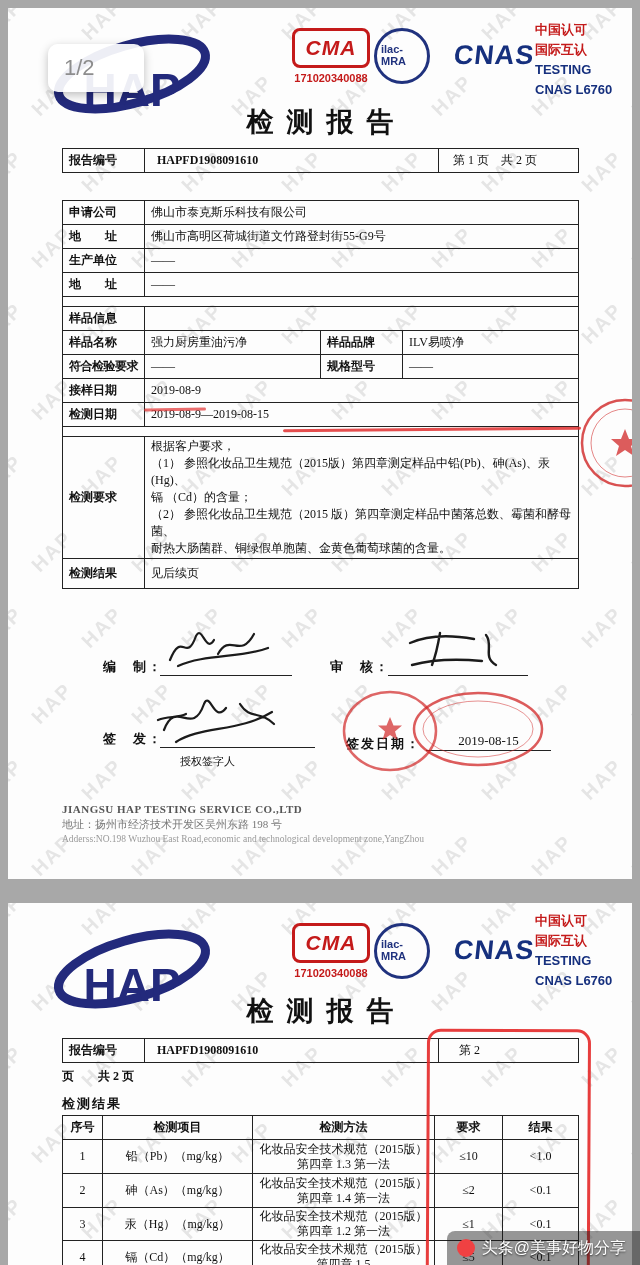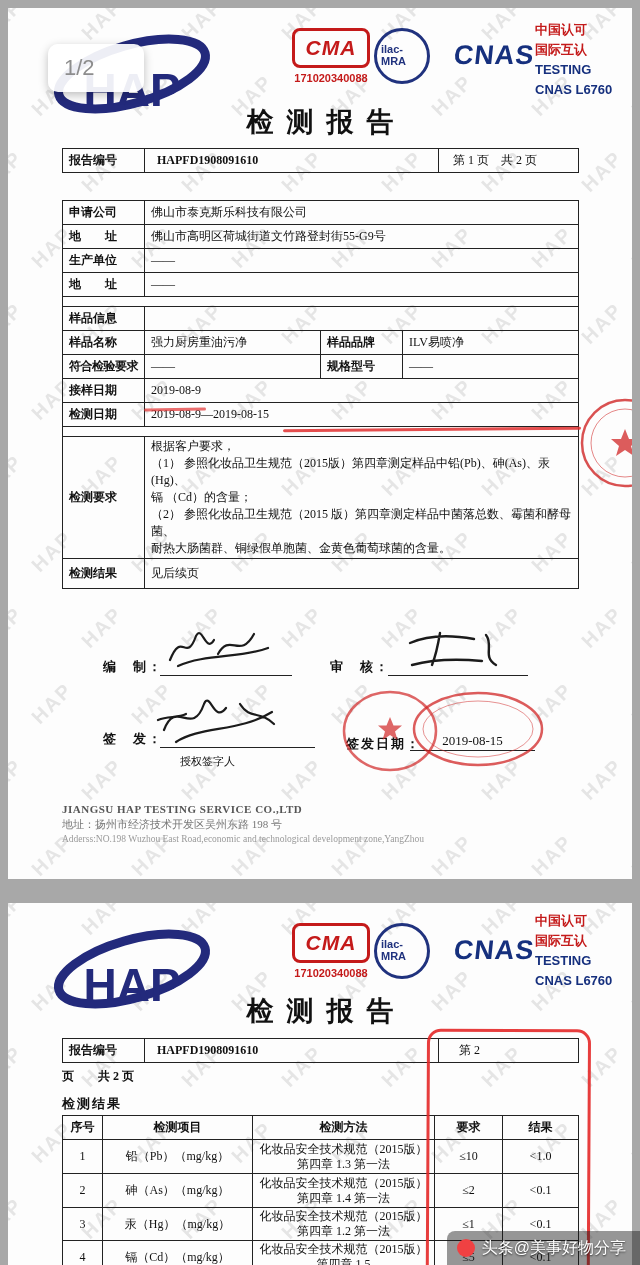--- a/index.html
+++ b/index.html
@@ -267,21 +267,21 @@
     <svg class="sig-svg" style="left:392px;top:615px;" width="115" height="55" viewBox="0 0 115 55">
       <path d="M10 20 C28 12 52 12 74 16 M40 10 C38 22 36 32 32 42 M12 42 C34 36 60 36 82 38 M86 12 C94 22 82 34 96 42" stroke="#1b1b1b" stroke-width="2.4" fill="none" stroke-linecap="round"></path>
     </svg>
     <span class="sig-label" style="left:95px;top:722px;">签　发：</span>
     <span class="sig-line" style="left:152px;top:739px;width:155px;"></span>
     <span class="small-note" style="left:172px;top:746px;">授权签字人</span>
     <svg class="sig-svg" style="left:140px;top:682px;" width="150" height="62" viewBox="0 0 150 62">
       <path d="M16 40 C28 8 44 48 56 14 C62 0 66 34 78 18 M28 52 C52 36 92 42 124 22 M92 14 C102 30 112 20 126 34 M10 30 C20 26 30 28 38 24" stroke="#1b1b1b" stroke-width="2.2" fill="none" stroke-linecap="round"></path>
     </svg>
     <span class="sig-label" style="left:338px;top:727px;">签发日期：</span>
-    <span class="date-line" style="left:402px;top:725px;width:125px;">2019-08-15</span>
+    <span class="date-line" style="left:418px;top:725px;width:125px;">2019-08-15</span>
 
     <svg class="stamp" style="left:320px;top:675px;" width="220" height="95" viewBox="0 0 220 95">
       <ellipse cx="62" cy="48" rx="46" ry="39" fill="none" stroke="#d02525" stroke-width="2.5" opacity="0.7"></ellipse>
       <ellipse cx="150" cy="46" rx="64" ry="36" fill="none" stroke="#d02525" stroke-width="2.5" opacity="0.75"></ellipse>
       <ellipse cx="150" cy="46" rx="55" ry="28" fill="none" stroke="#d02525" stroke-width="1" opacity="0.5"></ellipse>
       <g transform="translate(62,46)">
           <path d="M0,-12 L3.5,-3.5 12,-3.5 5,2.5 7.5,11 0,6 -7.5,11 -5,2.5 -12,-3.5 -3.5,-3.5 Z" fill="#d02525" opacity="0.7"></path>
         </g>
     </svg>
     <svg class="stamp" style="left:570px;top:388px;" width="95" height="95" viewBox="0 0 95 95">

